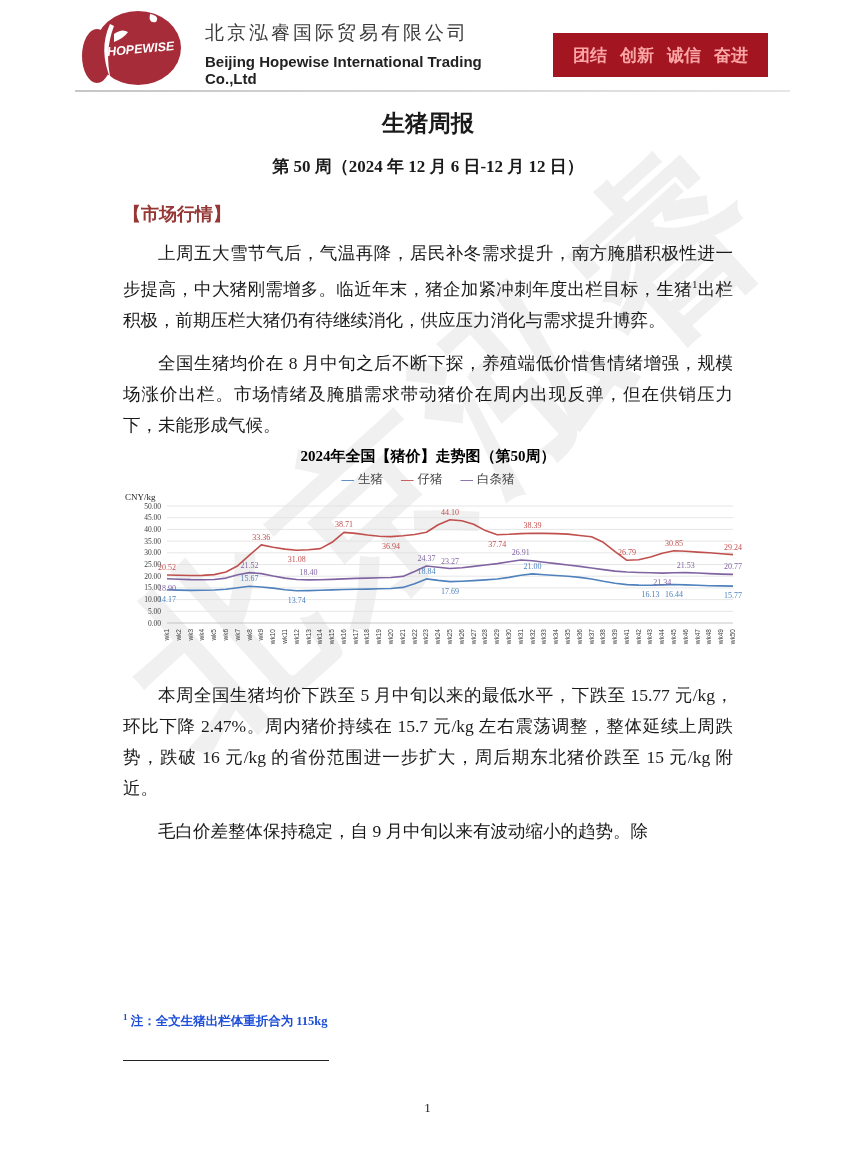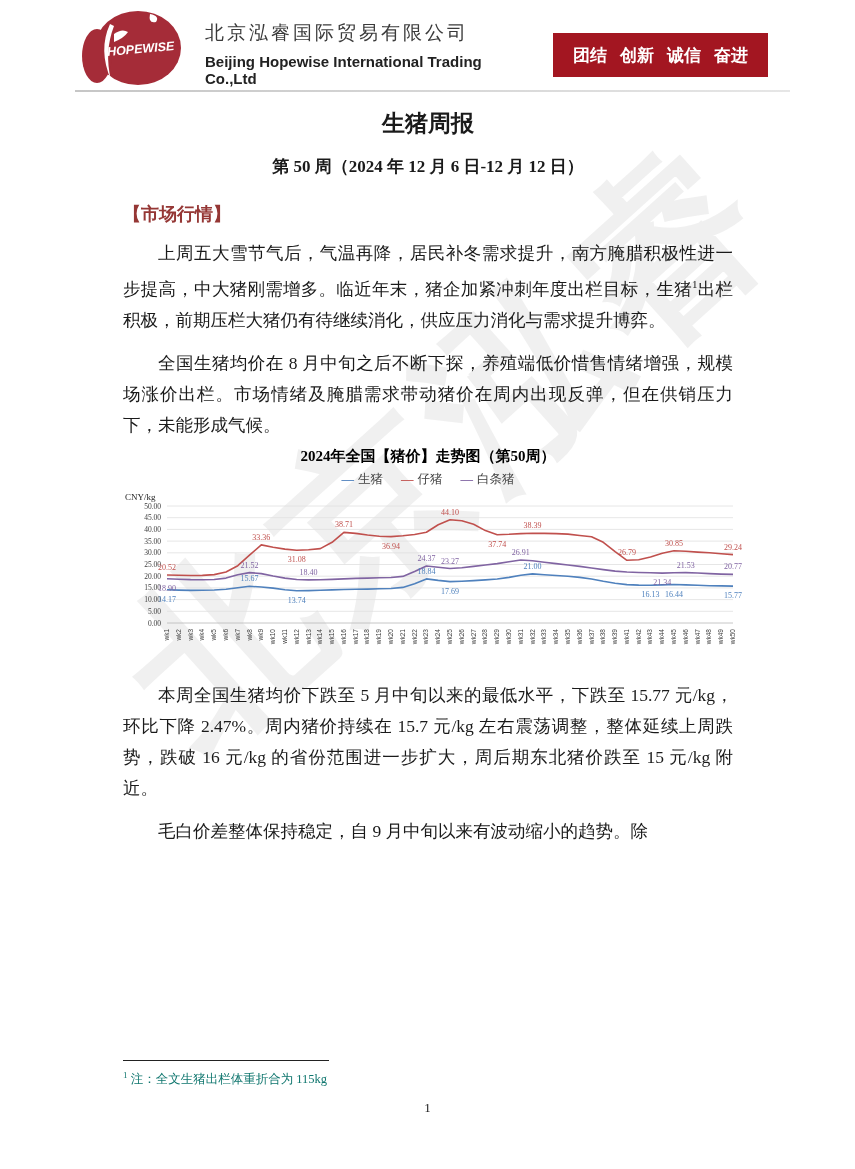--- a/index.html
+++ b/index.html
@@ -18,21 +18,21 @@
 
   
   .logo { position:absolute; left:80px; top:8px; width:102px; height:84px; }
   .logo svg { width:102px; height:84px; }
   .company { position:absolute; left:205px; top:20px; width:330px; }
   .company-cn { font-size:19px; color:#3a3a3a; letter-spacing:3px; }
   .company-en { font-size:15px; margin-top:7px; color:#222;
     font-family:"Liberation Sans","DejaVu Sans",sans-serif; font-weight:600; }
   .banner {
     position:absolute; left:553px; top:33px; width:215px; height:44px;
-    background:#A31621; color:#ffffff; display:flex; align-items:center;
+    background:#A31621; color:#fca5a5; display:flex; align-items:center;
     justify-content:center; gap:13px; font-weight:bold; font-size:17px;font-family:Liberation Mono, monospace;
   }
   .header-rule { position:absolute; left:75px; top:90px; width:715px; height:2px;
     background:linear-gradient(to right,#c6c6c6,#e6e6e6); }
 
   
   .content { position:absolute; left:123px; top:100px; width:610px; }
   .doc-title { text-align:center; font-size:23px; font-weight:bold; margin:8px 0 0; }
   .doc-subtitle { text-align:center; font-size:17px; font-weight:bold; margin:16px 0 0; }
   .section-head { font-size:18px; font-weight:bold; color:#953735; margin:24px 0 8px; }
@@ -44,22 +44,22 @@
   .chart { margin-top:6px; }
   .chart-title { text-align:center; font-size:15px; font-weight:bold; color:#000000; }
   .chart-legend { display:flex; justify-content:center; gap:18px;
     font-size:12.5px; color:#404040; margin-top:5px; }
   .chart-legend .dash { font-weight:bold; margin-right:4px; }
   .chart svg.plot { display:block; margin:2px auto 0; }
 
   
   .footnote-rule { position:absolute; left:123px; top:1060px; width:206px;
     border-top:1.5px solid #222; }
-  .footnote { position:absolute; left:123px; top:1070px; font-size:12.5px;
-    font-weight:normal; color:#0f766e; }
+  .footnote { position:absolute; left:123px; top:1012px; font-size:12.5px;
+    font-weight:bold; color:#1d4ed8; }
   .footnote sup { font-size:9px; vertical-align:super; }
   .page-number { position:absolute; left:0; width:100%; top:1100px;
     text-align:center; font-size:13px; }
 </style>
 </head>
 <body>
 
 <div class="page">
 
   <div class="watermark">北京泓睿</div>

